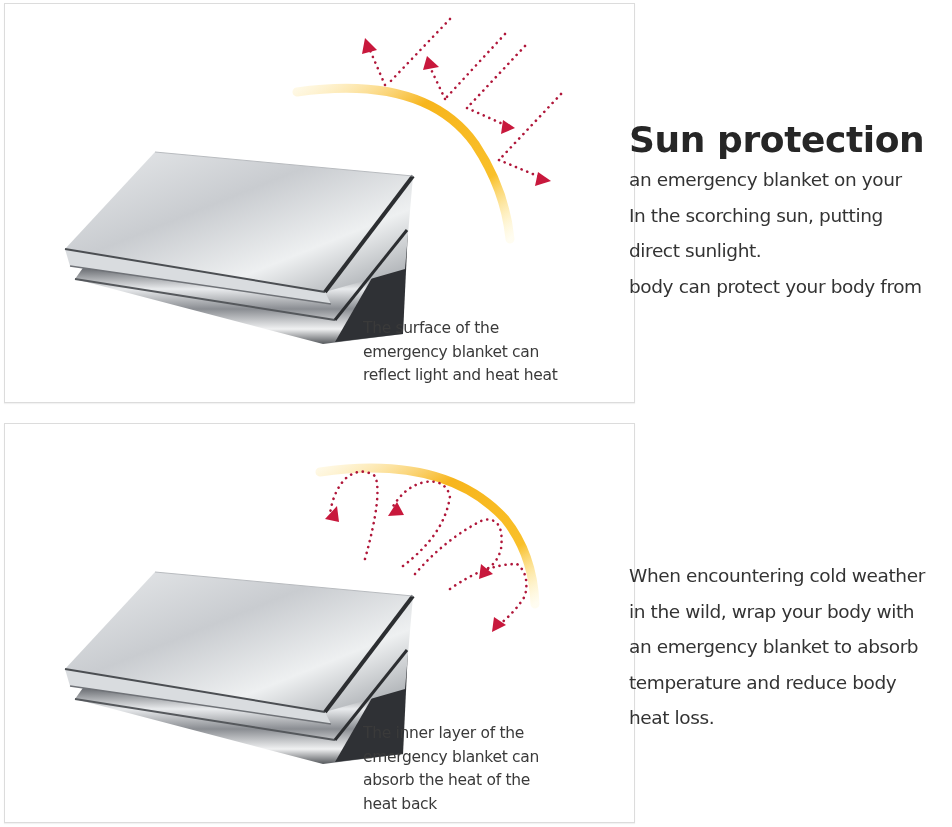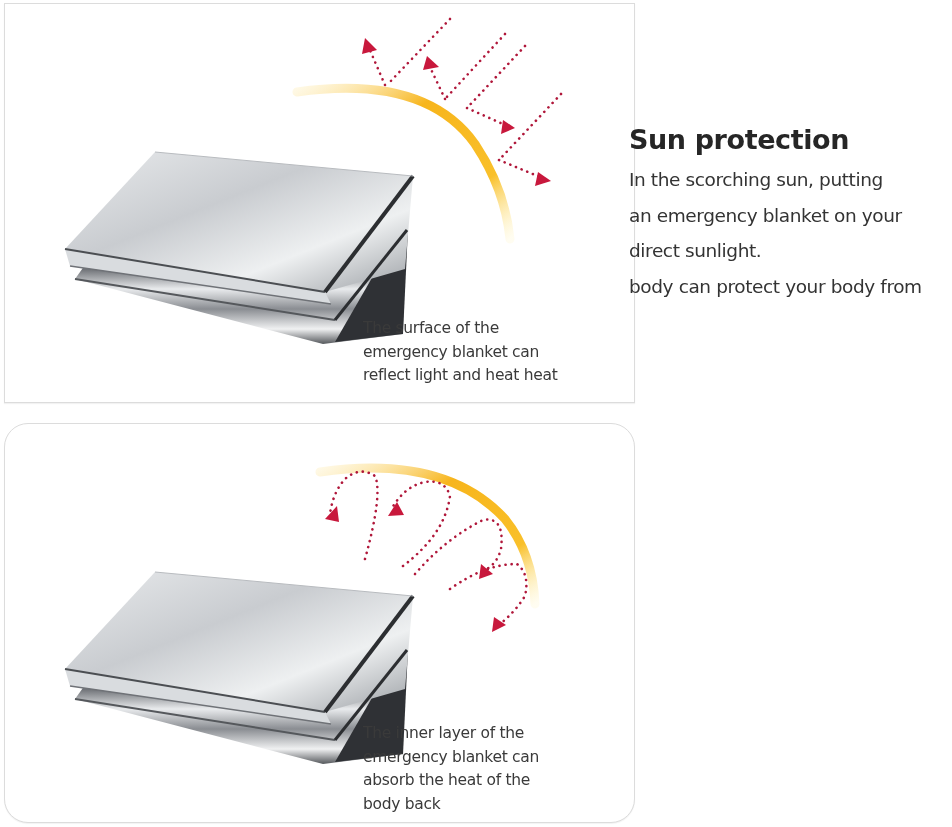--- a/index.html
+++ b/index.html
@@ -10,21 +10,21 @@
       position: absolute;
       left: 4px;
       width: 631px;
       height: 400px;
       border: 1px solid #dcdcdc;
       box-shadow: 0 1px 1px rgba(0,0,0,0.05);
       background: #ffffff;
       overflow: hidden;
     }
     .panel.p1 { top: 3px; }
-    .panel.p2 { top: 423px; border-radius: 24px; }
+    .panel.p2 { top: 423px; }
 
     .panel svg.art { position: absolute; left: 0; top: 0; }
 
     .caption {
       position: absolute;
       font-size: 15.5px;
       line-height: 23.5px;
       color: #3a3a3a;
       font-family: "DejaVu Sans", sans-serif;
       letter-spacing: -0.3px;
@@ -36,21 +36,21 @@
     .feature {
       position: absolute;
       left: 629px;
       width: 323px;
     }
     .feature.f1 { top: 122px; }
     .feature.f2 { top: 558px; }
     .feature h2 {
       font-family: "DejaVu Sans", sans-serif;
       font-weight: bold;
-      font-size: 27px;
+      font-size: 36px;
       line-height: 36px;
       color: #262626;
       letter-spacing: -0.4px;
       margin-bottom: 4px;
     }
     .feature p { font-size: 18.5px; line-height: 35.5px; color: #333333; letter-spacing: -0.4px; }
     .feature p span { display: block; white-space: nowrap; }
   </style>
 </head>
 <body>
@@ -171,28 +171,35 @@
       <path d="M 320 288 L 408 172" stroke="#2c2e31" stroke-width="4" fill="none"></path>
       <path d="M 330 316 L 402 226" stroke="#2c2e31" stroke-width="3" fill="none"></path>
       <path d="M 150 148 L 408 172" stroke="#b8bbbf" stroke-width="1" fill="none"></path>
     </g>
   </svg>
 
   <div class="caption">
     <span>The inner layer of the</span>
     <span>emergency blanket can</span>
     <span>absorb the heat of the</span>
-    <span>body back</span>
+    <span>heat back</span>
   </div>
 </div>
 
 <section class="feature f1">
   <h2>Sun protection</h2>
   <p>
+    <span>an emergency blanket on your</span>
     <span>In the scorching sun, putting</span>
-    <span>an emergency blanket on your</span>
     <span>direct sunlight.</span>
     <span>body can protect your body from</span>
   </p>
 </section>
 
 <section class="feature f2">
+  <p>
+    <span>When encountering cold weather</span>
+    <span>in the wild, wrap your body with</span>
+    <span>an emergency blanket to absorb</span>
+    <span>temperature and reduce body</span>
+    <span>heat loss.</span>
+  </p>
 </section>
 
 </body></html>

